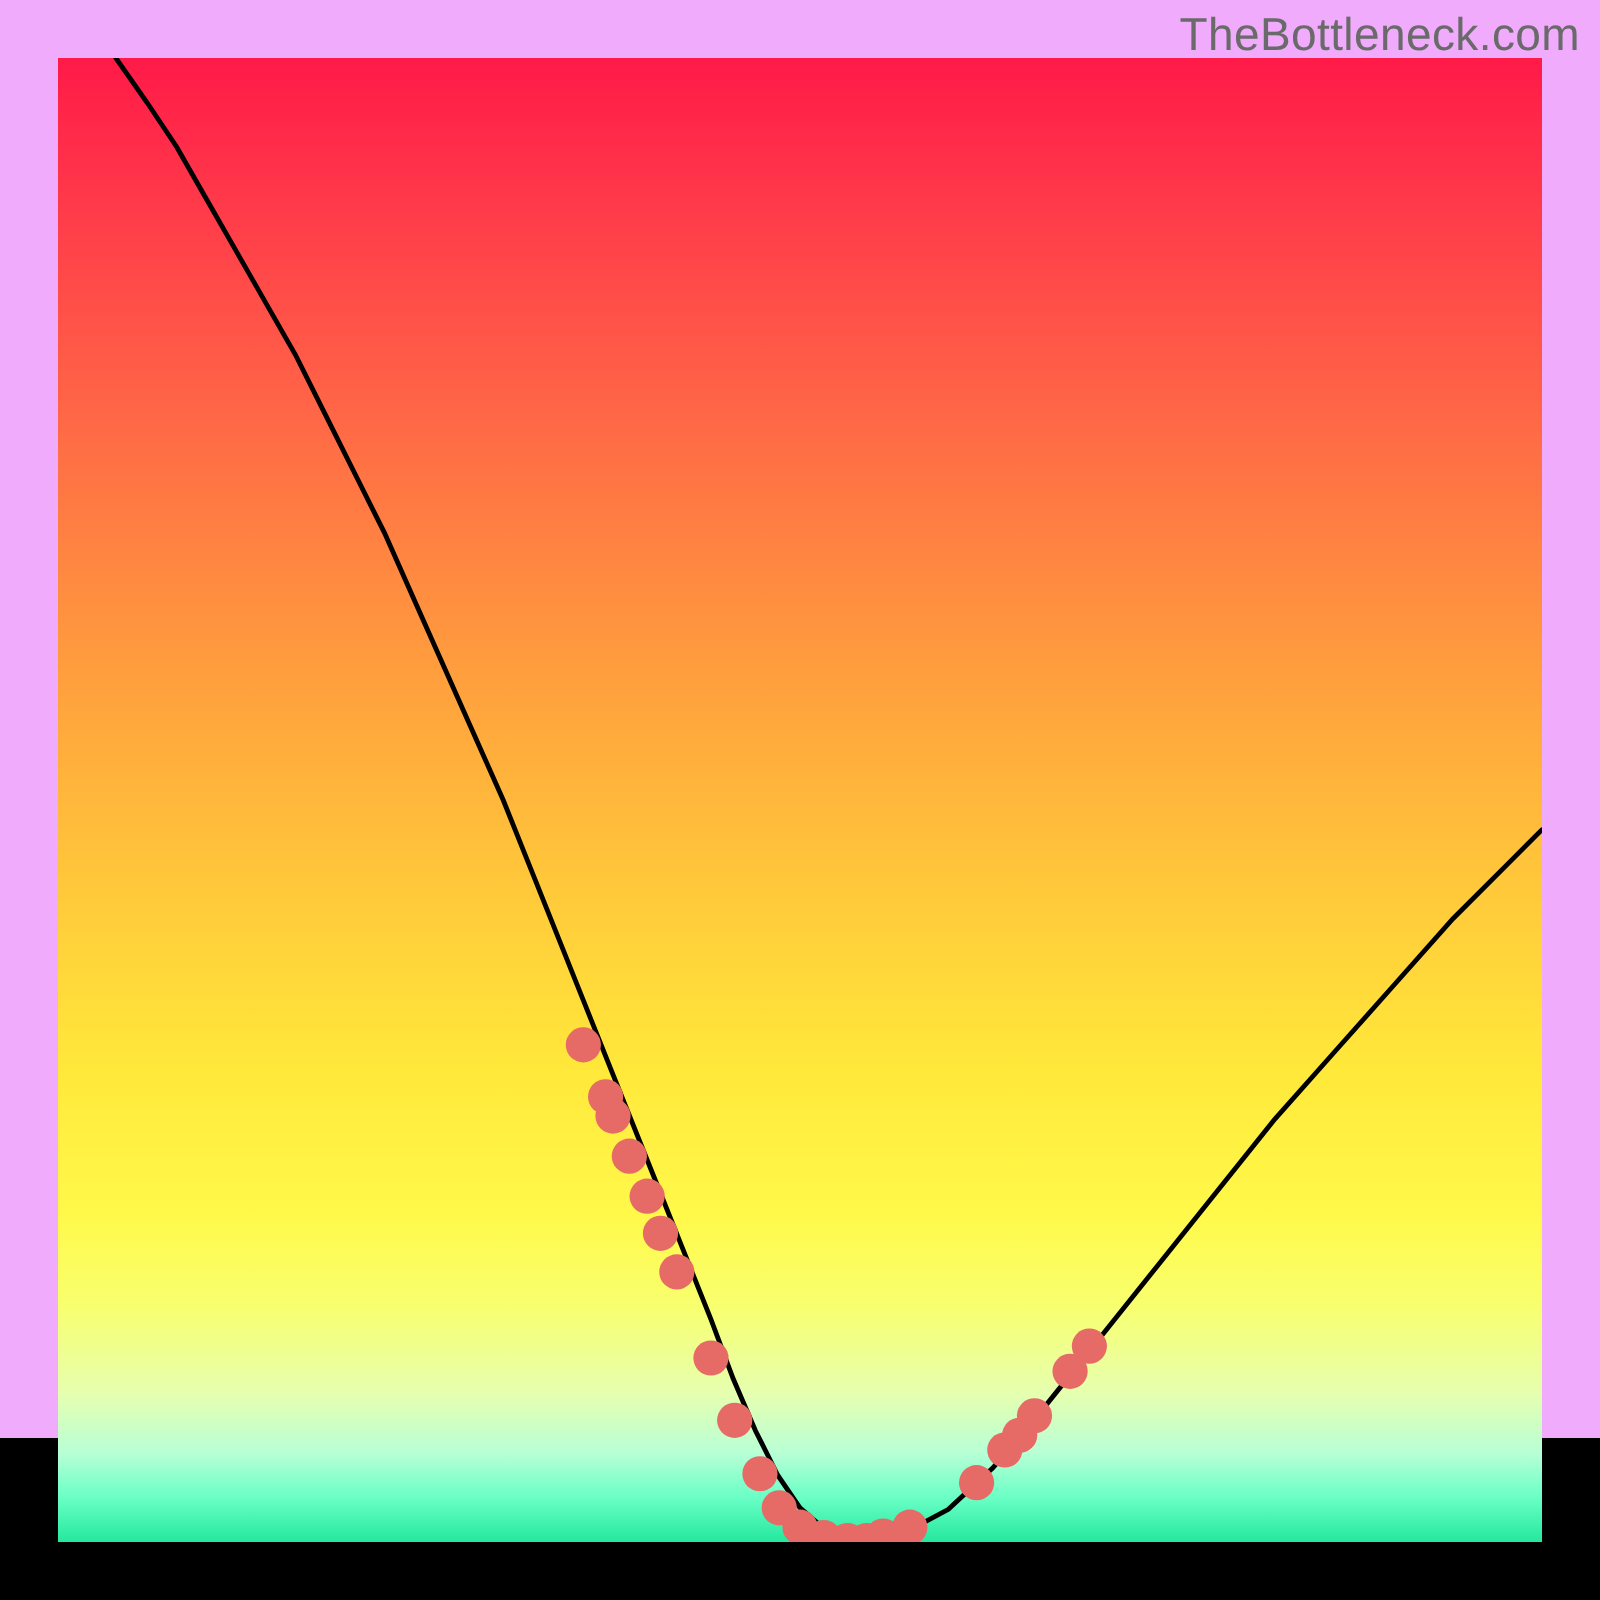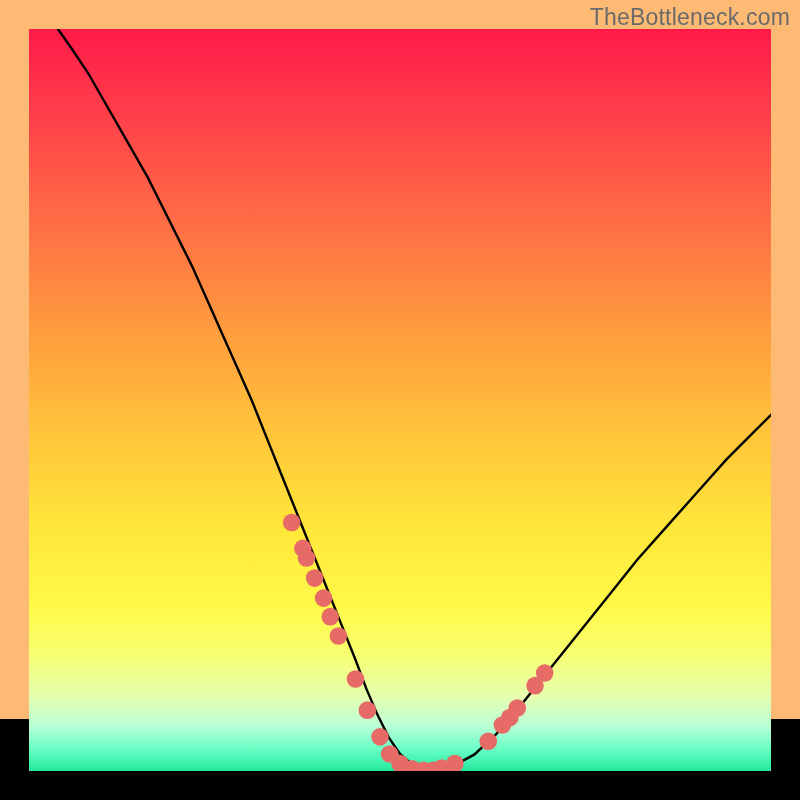--- a/index.html
+++ b/index.html
@@ -10,21 +10,21 @@
     height: 800px;
     overflow: hidden;
     font-family: Arial, Helvetica, sans-serif;
   }
   .frame {
     position: absolute;
     left: 0;
     top: 0;
     width: 800px;
     height: 719px;
-    background: #fdba74;
+    background: #f0abfc;
   }
   .plot {
     position: absolute;
     left: 29px;
     top: 29px;
     width: 742px;
     height: 742px;
     background: linear-gradient(to bottom,
       #ff1a48 0%,
       #ff3a4a 10%,

